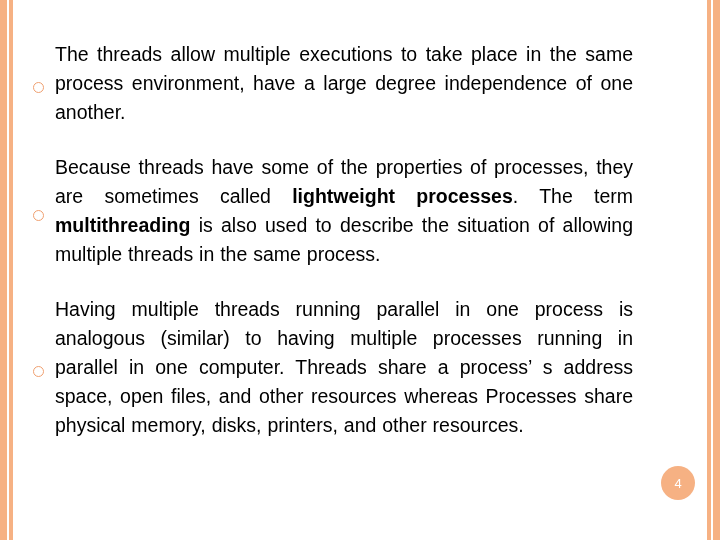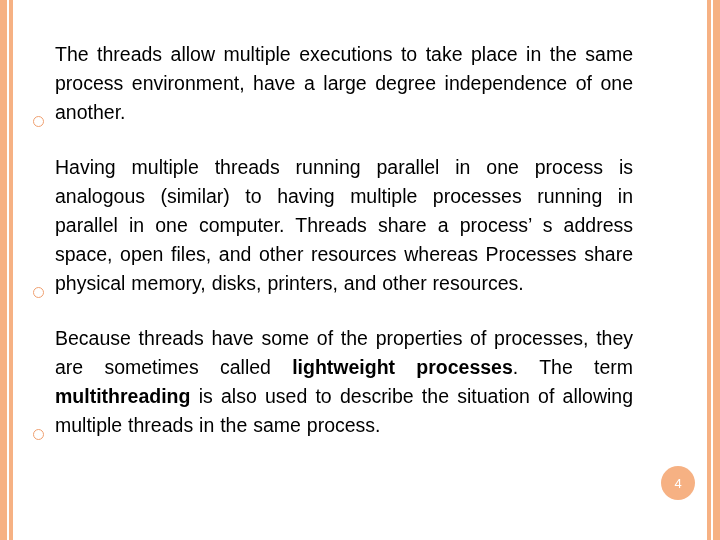--- a/index.html
+++ b/index.html
@@ -55,21 +55,21 @@
     background: #f6b183;
   }
   .content {
     position: absolute;
     left: 33px;
     top: 40px;
     width: 600px;
   }
   .bullet-row {
     display: flex;
-    align-items: flex-end;
+    align-items: center;
     margin-bottom: 26px;
   }
   .bullet-marker {
     flex: 0 0 auto;
     width: 22px;
     padding-top: 8px;
     box-sizing: border-box;
   }
   .ring {
     display: block;
@@ -128,35 +128,35 @@
 
     <div class="bullet-row b1">
       <div class="bullet-marker">
           <span class="ring"></span>
         </div>
       <div class="bullet-text">
         <span>The threads allow multiple executions to take place in the same process environment, have a large degree independence of one another.</span>
       </div>
     </div>
 
+    <div class="bullet-row b3">
+      <div class="bullet-marker">
+          <span class="ring"></span>
+        </div>
+      <div class="bullet-text">
+        <span>Because threads have some of the properties of processes, they are sometimes called </span><span class="bold">lightweight processes</span><span>. The term </span><span class="bold">multithreading</span><span> is also used to describe the situation of allowing multiple threads in the same process.</span>
+      </div>
+    </div>
+
     <div class="bullet-row b2">
       <div class="bullet-marker">
           <span class="ring"></span>
         </div>
       <div class="bullet-text">
         <span>Having multiple threads running parallel in one process is analogous (similar) to having multiple processes running in parallel in one computer. Threads share a process’ s address space, open files, and other resources whereas Processes share physical memory, disks, printers, and other resources.</span>
-      </div>
-    </div>
-
-    <div class="bullet-row b3">
-      <div class="bullet-marker">
-          <span class="ring"></span>
-        </div>
-      <div class="bullet-text">
-        <span>Because threads have some of the properties of processes, they are sometimes called </span><span class="bold">lightweight processes</span><span>. The term </span><span class="bold">multithreading</span><span> is also used to describe the situation of allowing multiple threads in the same process.</span>
       </div>
     </div>
 
   </div>
 
   <div class="page-badge">4</div>
 
 </div>
 
 </body></html>

